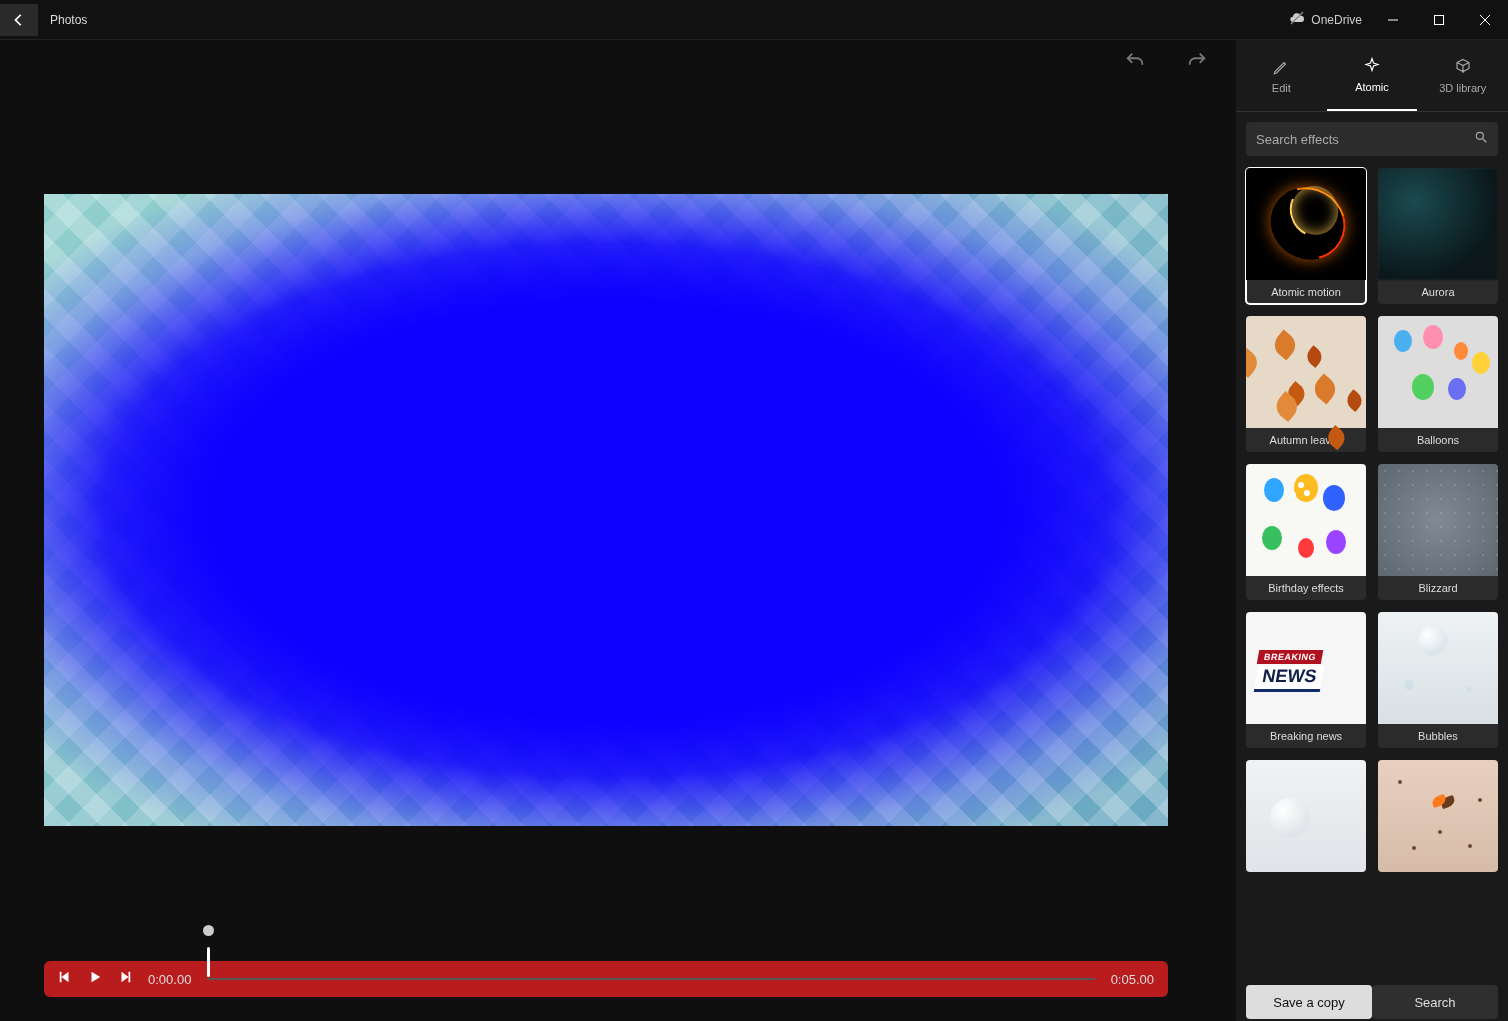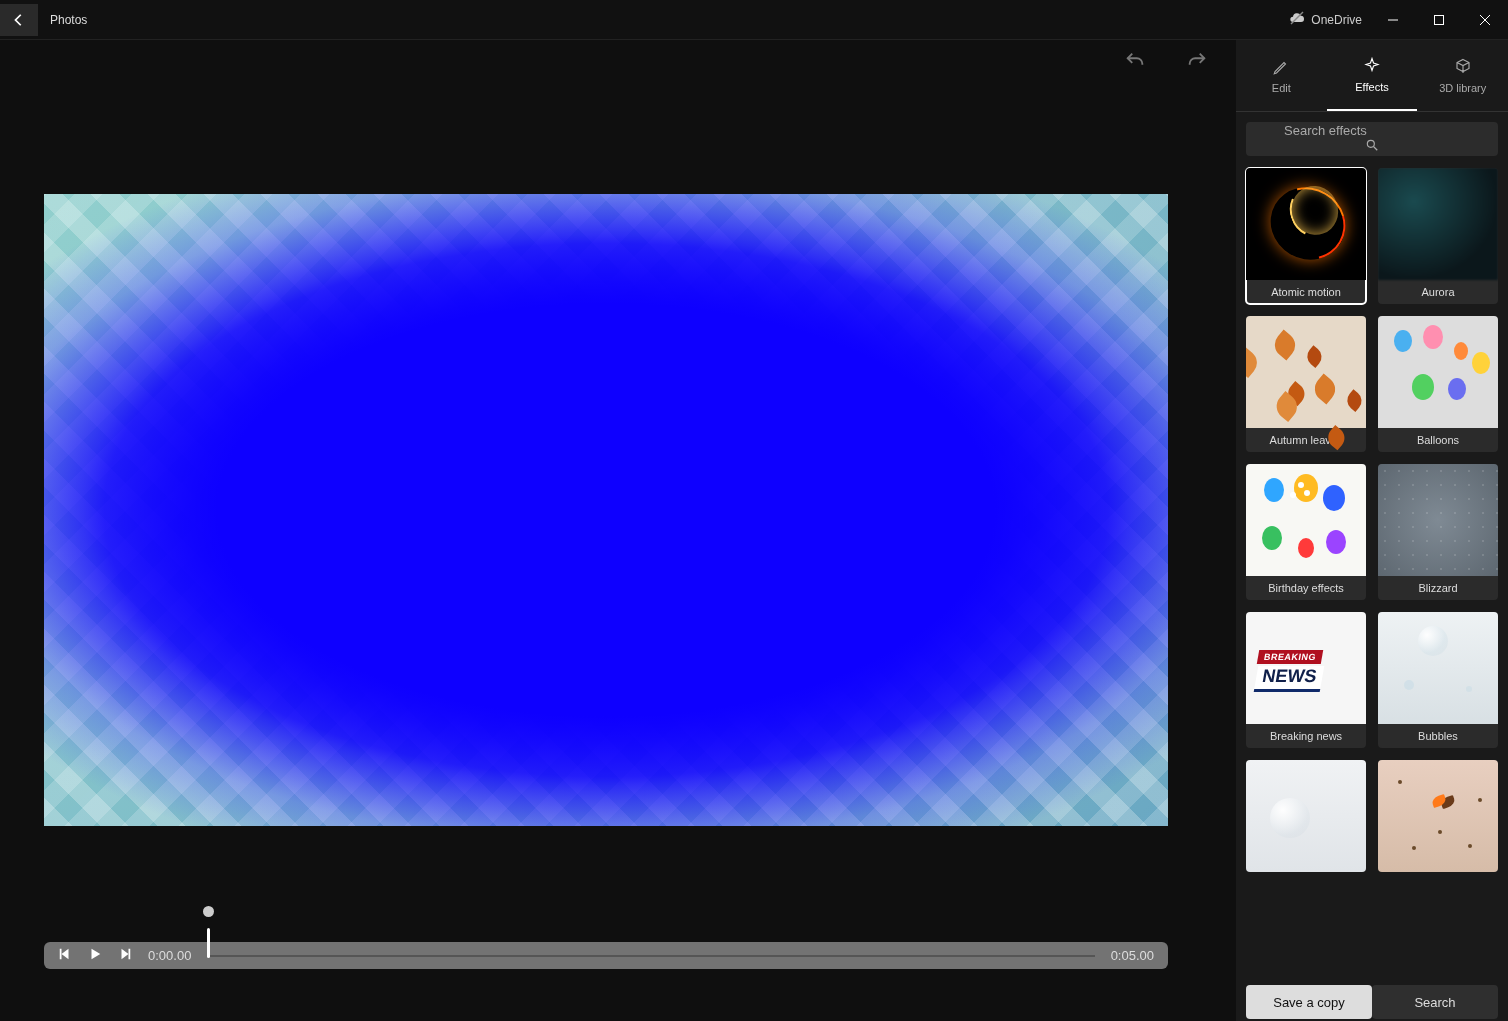--- a/index.html
+++ b/index.html
@@ -32,35 +32,35 @@
 .preview-border::before{
   content:""; position:absolute; inset:0;
   background-image:
     repeating-linear-gradient(45deg, rgba(255,255,255,0.25) 0 20px, rgba(255,255,255,0) 20px 40px),
     repeating-linear-gradient(-45deg, rgba(255,255,255,0.18) 0 20px, rgba(255,255,255,0) 20px 40px);
 }
 .preview-blue { position:absolute; inset:0;
   background: radial-gradient(ellipse 72% 68% at 50% 50%, #0e00ff 48%, rgba(14,0,255,0.85) 62%, rgba(60,60,255,0.35) 78%, rgba(0,0,0,0) 90%);
 }
 
-.playback-bar { position:absolute; left:44px; bottom:60px; width:1124px; height:27px; background:#737373; border-radius:6px; display:flex; align-items:center; padding:0 14px; gap:16px; }
+.playback-bar { position:absolute; left:44px; bottom:32px; width:1124px; height:36px; background:#b91c1c; border-radius:6px; display:flex; align-items:center; padding:0 14px; gap:16px; }
 .play-ctrl svg { width:14px; height:14px; fill:#fff; }
 .time-label { font-size:13px; color:#ddd; }
 .seek-wrap { flex:1; position:relative; height:100%; display:flex; align-items:center; }
 .seek-track { position:absolute; left:0; right:0; top:50%; height:2px; background:#555; transform:translateY(-50%); }
 .seek-handle { position:absolute; left:0; top:-14px; width:3px; height:30px; background:#fff; border-radius:2px; }
 .seek-knob { position:absolute; left:-4px; top:-22px; width:11px; height:11px; background:#ccc; border-radius:50%; }
 
 .tabs { display:flex; height:72px; border-bottom:1px solid #333; }
 .tab { flex:1; display:flex; flex-direction:column; align-items:center; justify-content:center; gap:4px; font-size:11px; color:#aaa;text-align:center; }
 .tab.active { color:#fff; border-bottom:2px solid #fff; }
 .tab svg { width:18px; height:18px; fill:none; stroke:currentColor; stroke-width:1.5; }
 
 .search-row { padding:10px; }
-.search-box { background:#2c2c2c; border-radius:4px; height:34px; display:flex; align-items:center; padding:0 10px;flex-direction:column; }
+.search-box { background:#2c2c2c; border-radius:4px; height:34px; display:flex; align-items:center; padding:0 10px; }
 .search-box input { flex:1; background:transparent; border:none; outline:none; color:#ddd; font-size:13px; }
 .search-box input::placeholder { color:#aaa; }
 .search-box svg { width:14px; height:14px; fill:none; stroke:#aaa; stroke-width:2; }
 
 .effects-scroll { flex:1; overflow-y:auto; padding:2px 10px; }
 .effects-grid { display:grid; grid-template-columns: 1fr 1fr; gap:12px; }
 .effect-card { background:#2b2b2b; border-radius:4px; overflow:hidden; display:flex; flex-direction:column; }
 .effect-card.selected { outline:2px solid #fff; outline-offset:-1px; }
 .effect-thumb { height:112px; position:relative; }
 .effect-label { font-size:11px; text-align:center; padding:6px 4px; color:#ddd; }
@@ -194,21 +194,21 @@
       <div class="tab">
         <span><svg viewBox="0 0 24 24">
               <path d="M3 21l3-1 12-12-2-2L4 18l-1 3z"></path>
             </svg></span>
         <span>Edit</span>
       </div>
       <div class="tab active">
         <span><svg viewBox="0 0 24 24">
               <path d="M12 2l2 6 6 2-6 2-2 6-2-6-6-2 6-2 2-6z"></path>
             </svg></span>
-        <span>Effects</span>
+        <span>Atomic</span>
       </div>
       <div class="tab">
         <span><svg viewBox="0 0 24 24">
               <path d="M12 2l8 4v8l-8 4-8-4V6l8-4z M4 6l8 4 8-4 M12 10v10"></path>
             </svg></span>
         <span>3D library</span>
       </div>
     </div>
 
     <div class="search-row">

